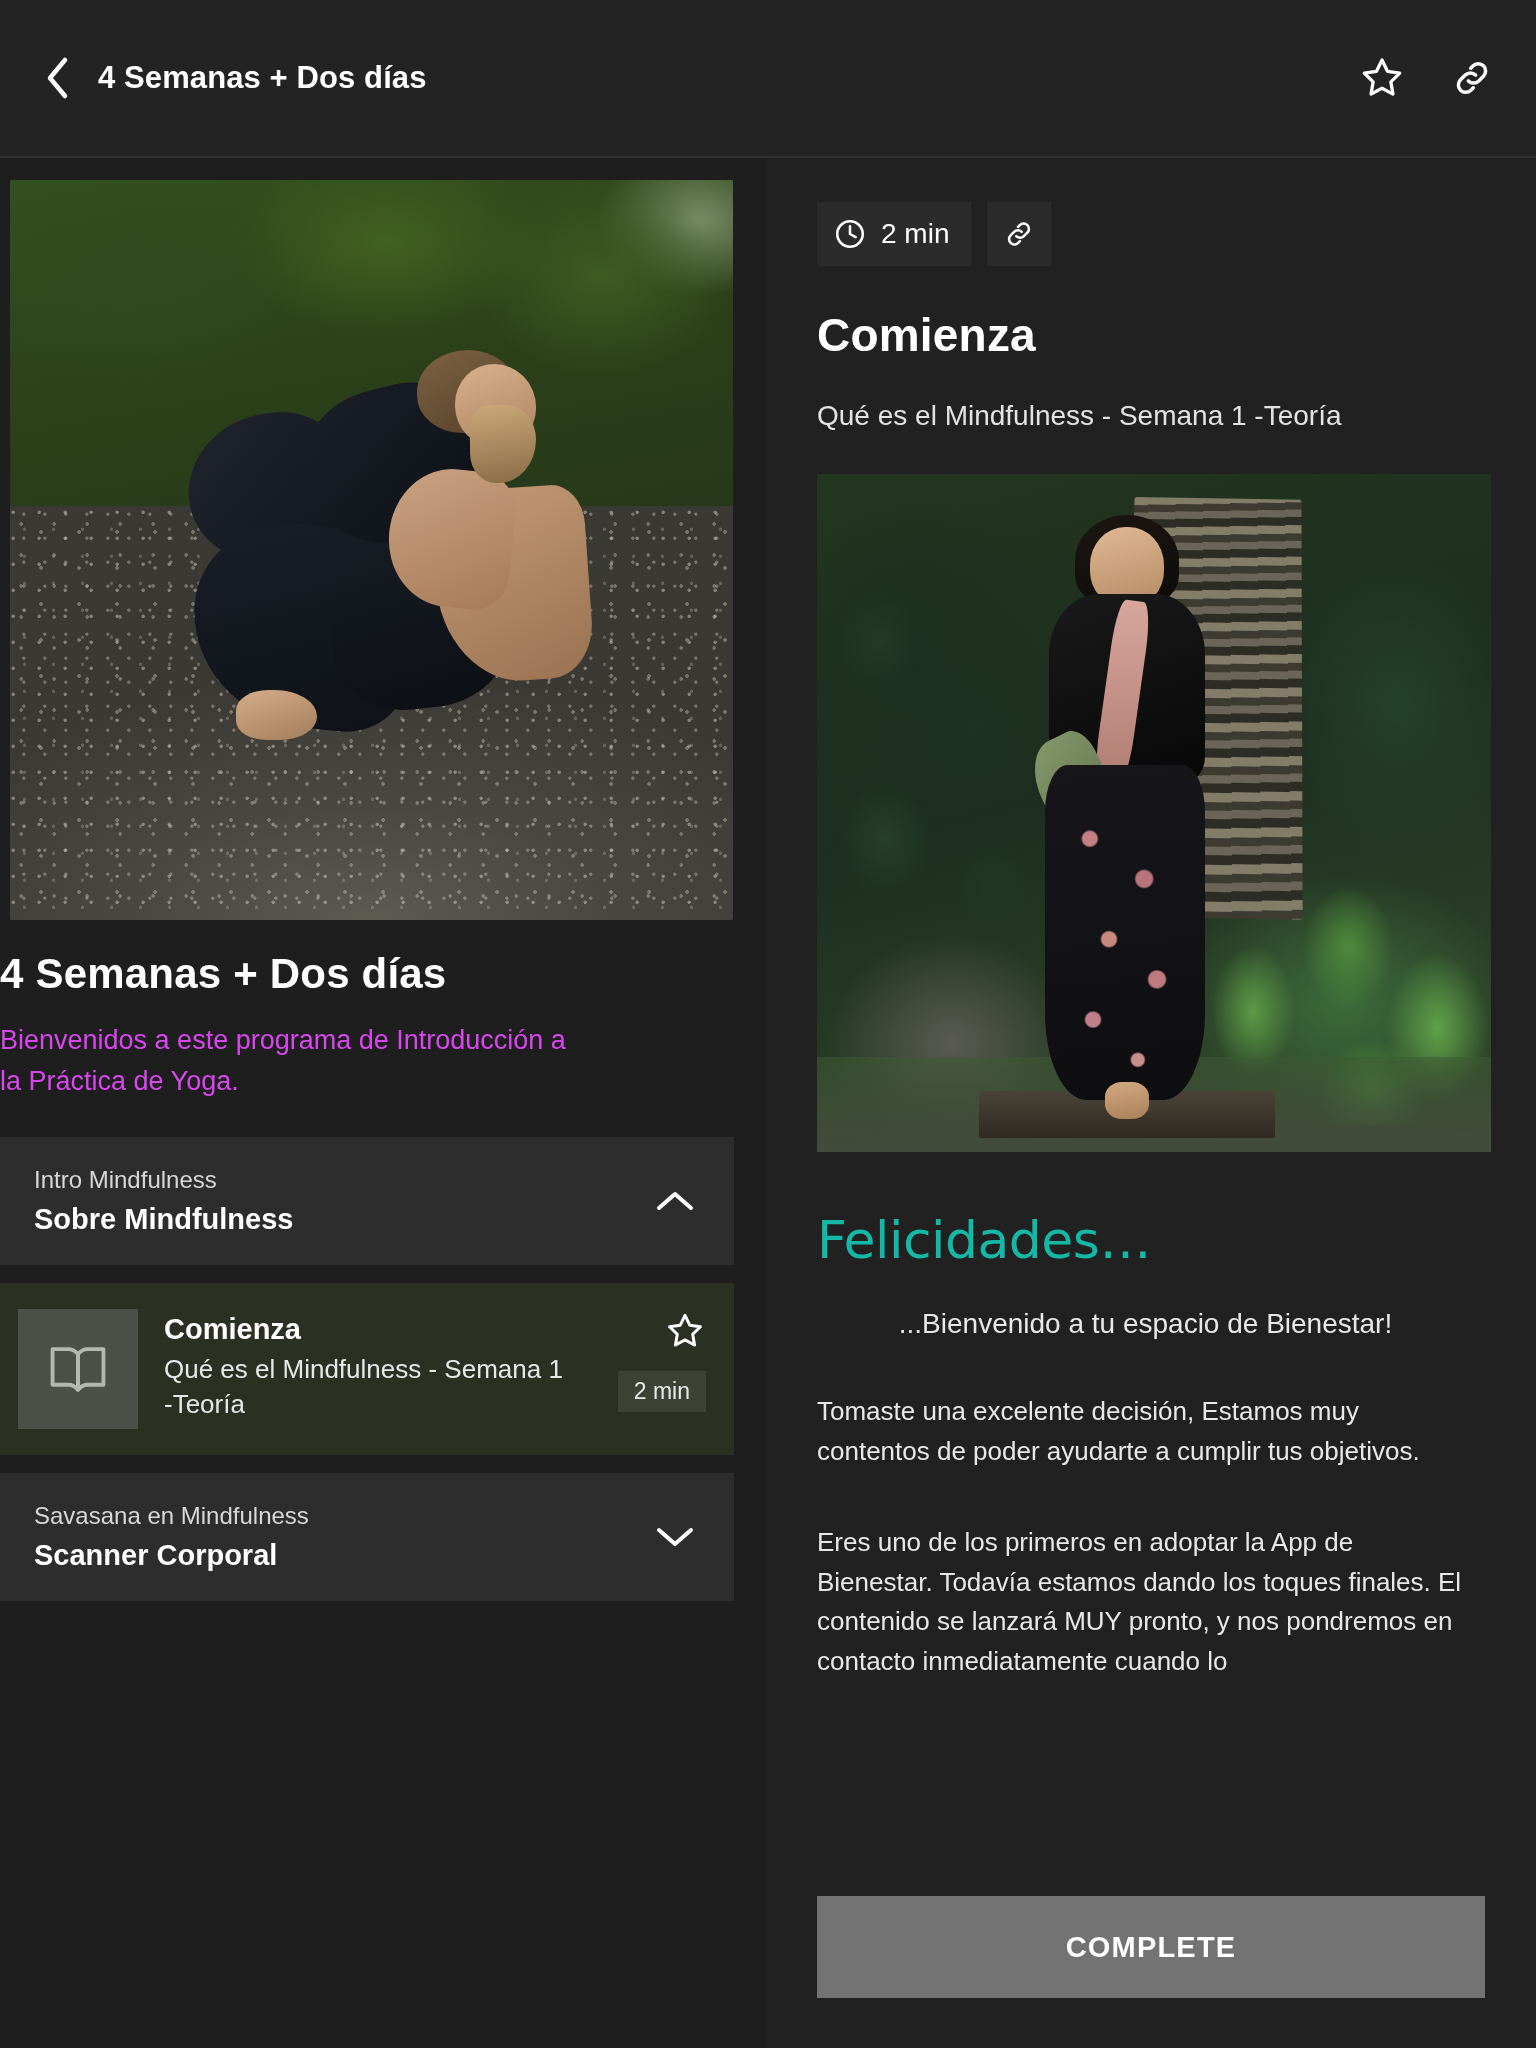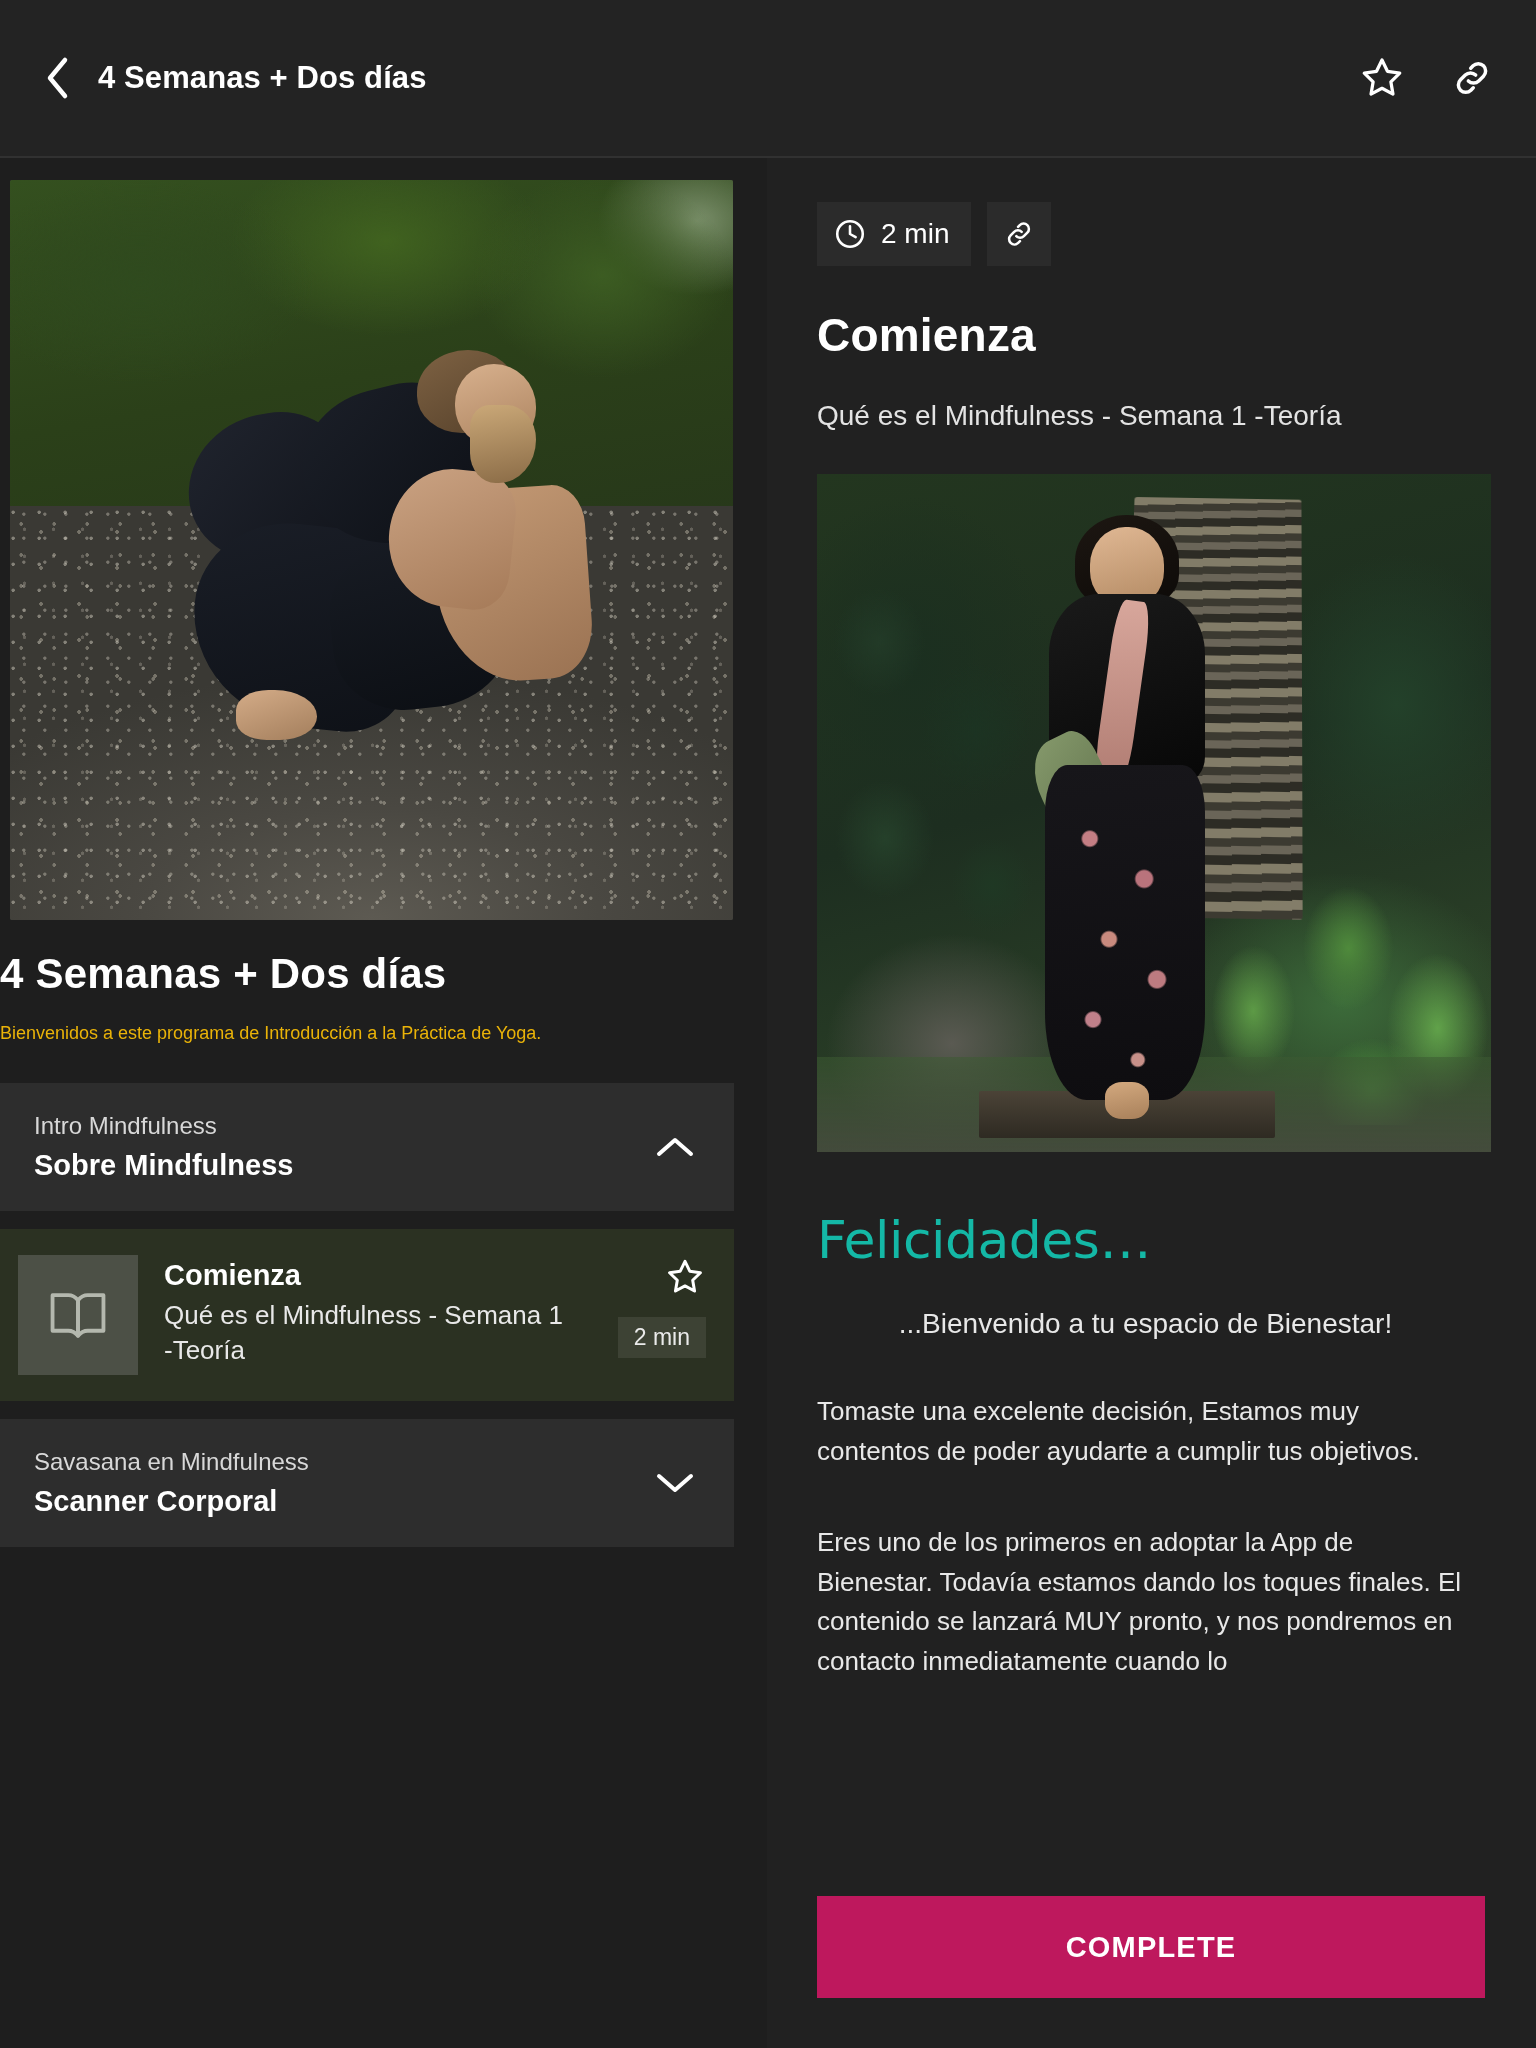--- a/index.html
+++ b/index.html
@@ -59,22 +59,22 @@
   }
   .course-title {
     color: #ffffff;
     font-size: 42px;
     font-weight: 700;
     padding: 30px 34px 0 0;
     line-height: 1.15;
     letter-spacing: .2px;
   }
   .course-desc {
-    color: #eab308;
-    font-size: 18px;
+    color: #d946ef;
+    font-size: 27px;
     line-height: 1.5;
     padding: 22px 190px 0 0;
     font-weight: 400;
   }
   .accordion { margin-top: 36px; }
   .acc-card {
     width: 734px;
     background: #2d2d2d;
     margin-bottom: 18px;
     display: flex;
@@ -184,21 +184,21 @@
     line-height: 1.52;
     margin-top: 52px;
     padding-right: 10px;
   }
   .complete-btn {
     position: absolute;
     left: 50px;
     bottom: 50px;
     width: 668px;
     height: 102px;
-    background: #be185d;
+    background: #737373;
     color: #ffffff;
     font-size: 29px;
     font-weight: 700;
     letter-spacing: 1.2px;
     display: flex; align-items: center; justify-content: center;
     border: none;
     cursor: pointer;
     font-family: "Liberation Sans", sans-serif;
   }
 

